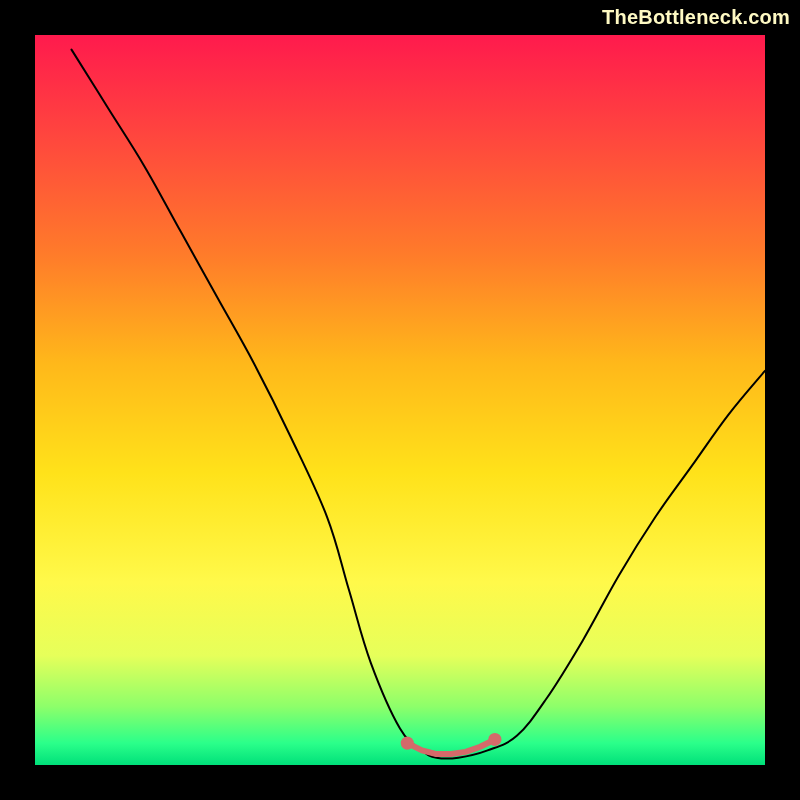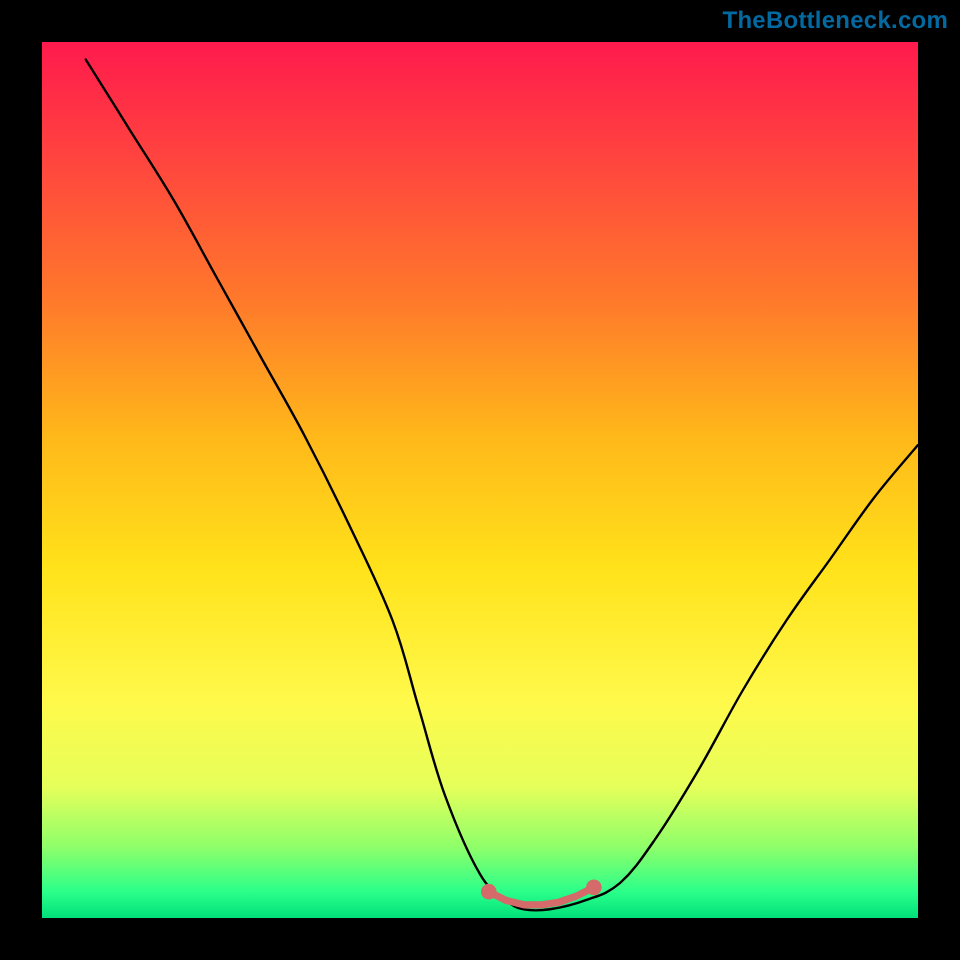--- a/index.html
+++ b/index.html
@@ -18,21 +18,21 @@
       #8dff6a 92%,
       #2bff8a 97%,
       #00e07a 100%);
   }
   .plot-svg-curve { position: absolute; inset: 0; }
   .plot-svg-dots { position: absolute; inset: 0; }
   .watermark {
     position: absolute; top: 6px; right: 10px;
     font-family: Helvetica, Arial, sans-serif;
     font-size: 20px; font-weight: 700; letter-spacing: 0.2px;
-    color: #0369a1;
+    color: #fef9c3;
     user-select: none;
     margin-left: 32px;
   }
 </style>
 </head>
 <body>
 
 <div class="frame">
 
   <div class="plot-area">

